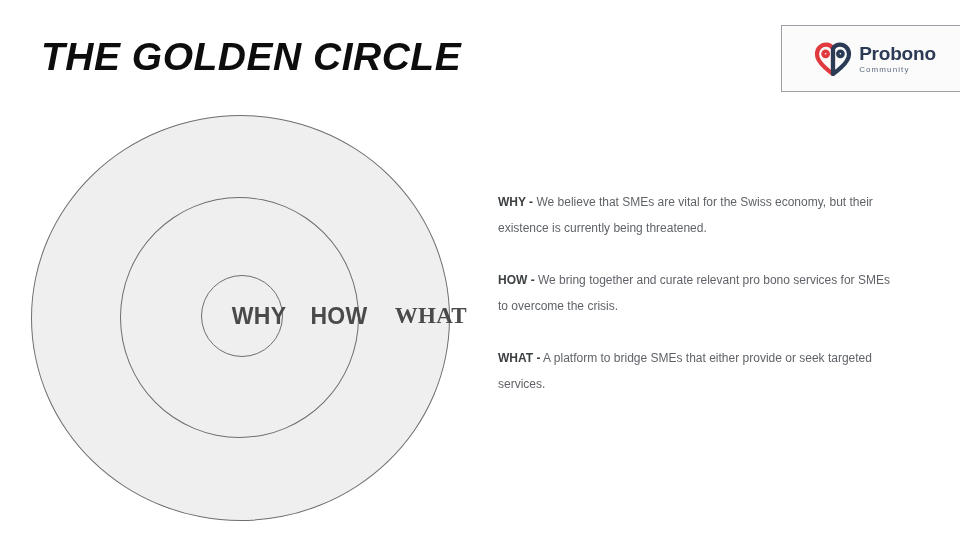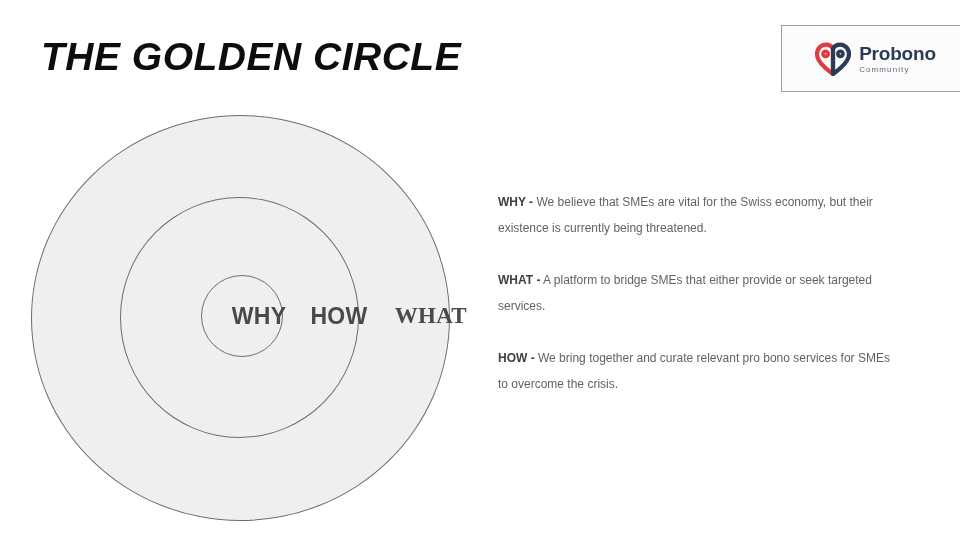--- a/index.html
+++ b/index.html
@@ -185,18 +185,18 @@
     <span class="label-how">HOW</span>
     <span class="label-what">WHAT</span>
   </div>
 </div>
 
 <div class="text-column">
   <p class="para">
     <span class="lead">WHY -</span><span> We believe that SMEs are vital for the Swiss economy, but their existence is currently being threatened.</span>
   </p>
   <p class="para">
+    <span class="lead">HOW -</span><span> We bring together and curate relevant pro bono services for SMEs to overcome the crisis.</span>
+  </p>
+  <p class="para">
     <span class="lead">WHAT -</span><span> A platform to bridge SMEs that either provide or seek targeted services.</span>
   </p>
-  <p class="para">
-    <span class="lead">HOW -</span><span> We bring together and curate relevant pro bono services for SMEs to overcome the crisis.</span>
-  </p>
 </div>
 
 </body></html>

